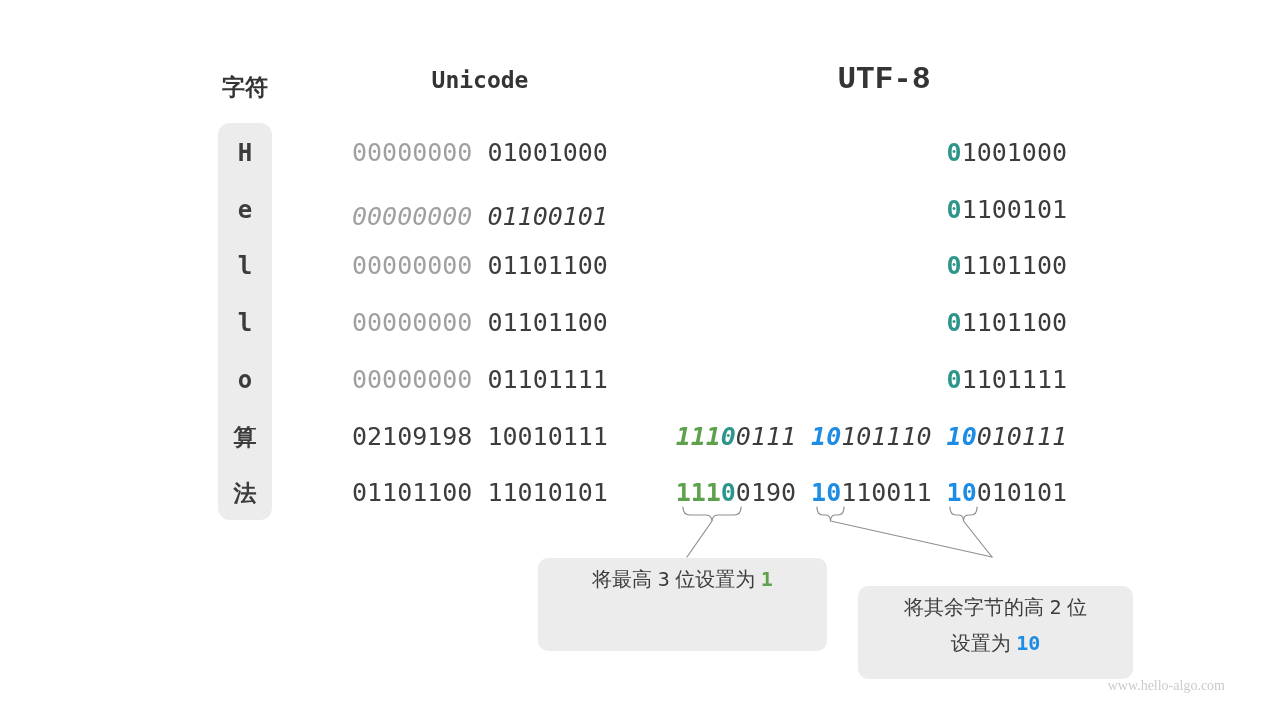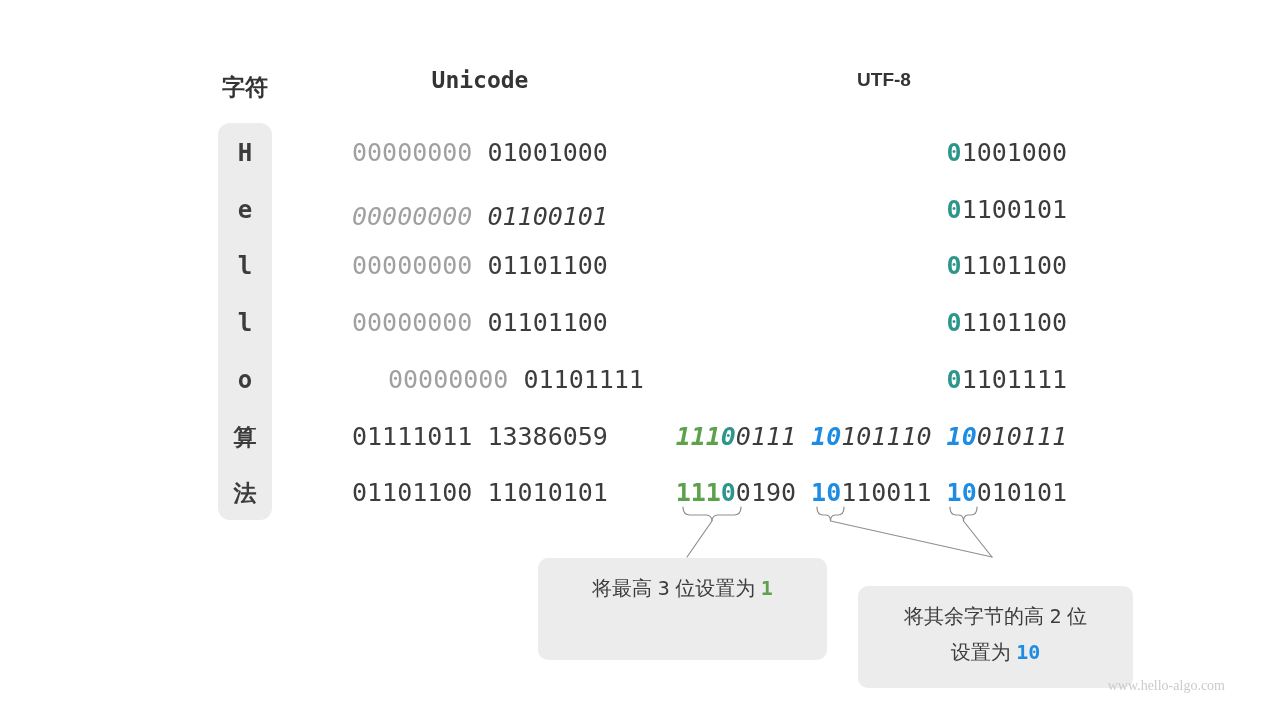--- a/index.html
+++ b/index.html
@@ -1,33 +1,33 @@
 <!DOCTYPE html>
 <html><head>
 <meta charset="utf-8">
 <style>
   html,body{margin:0;padding:0;background:#ffffff;}
   .canvas{position:relative;width:1280px;height:720px;background:#ffffff;overflow:hidden;
           font-family:"Liberation Sans","DejaVu Sans",sans-serif;color:#3c3c3c;}
   .hdr{position:absolute;top:66px;height:28px;line-height:28px;font-weight:bold;color:#343434;text-align:center;}
   .hdr-char{left:214px;width:62px;font-size:23px;margin-top:7px;}
   .hdr-unicode{left:352px;width:256px;font-size:23px;font-family:"DejaVu Sans Mono","Liberation Mono",monospace;}
-  .hdr-utf8{left:784px;width:200px;font-size:19px;font-family:Liberation Sans, sans-serif;}
+  .hdr-utf8{left:784px;width:200px;font-size:31px;font-family:Liberation Mono, monospace;}
   .char-col-bg{position:absolute;left:218px;top:123px;width:54px;height:397px;background:#ececec;border-radius:12px;}
   .char-cell{position:absolute;left:218px;width:54px;height:32px;line-height:32px;text-align:center;font-weight:bold;}
   .char-cell.latin{font-family:"DejaVu Sans Mono","Liberation Mono",monospace;font-size:24px;}
   .char-cell.cjk{font-size:23px;}
   .bin{position:absolute;height:32px;line-height:32px;white-space:pre;
        font-family:"DejaVu Sans Mono","Liberation Mono",monospace;font-size:25px;color:#3c3c3c;}
   .unicode-val{left:352px;}
   .utf8-val{right:213px;text-align:right;}
   .overlay{position:absolute;left:0;top:0;pointer-events:none;}
   .overlay path,.overlay line{stroke:#8f8f8f;stroke-width:1.2;fill:none;stroke-linecap:round;}
   .callout{position:absolute;top:558px;height:90px;background:#ececec;border-radius:10px;
-           text-align:center;font-size:20px;color:#3c3c3c;padding-top:12px;box-sizing:content-box;}
+           text-align:center;font-size:20px;color:#3c3c3c;padding-top:3px;box-sizing:content-box;}
   .callout-left{left:538px;width:289px;}
   .callout-right{left:858px;width:275px;margin-top:28px;}
   .callout .line{height:36px;line-height:36px;white-space:pre;}
   .mono-num{font-family:"DejaVu Sans Mono","Liberation Mono",monospace;}
   .watermark{position:absolute;right:55px;top:678px;font-family:Liberation Serif, serif;
              font-size:14px;color:#cbcbcb;}
 </style>
 </head>
 <body>
 
@@ -46,24 +46,24 @@
       <div class="char-cell latin" style="top: 193.7px;">e</div>
       <div class="bin unicode-val" style="top: 201px; font-style: italic;"><span style="color: rgb(160, 160, 160);">00000000</span><span> 01100101</span></div>
       <div class="bin utf8-val" style="top: 193.7px;"><span style="color: rgb(45, 150, 138); font-weight: bold;">0</span><span>1100101</span></div>
       <div class="char-cell latin" style="top: 250.4px;">l</div>
       <div class="bin unicode-val" style="top: 250.4px;"><span style="color: rgb(160, 160, 160);">00000000</span><span> 01101100</span></div>
       <div class="bin utf8-val" style="top: 250.4px;"><span style="color: rgb(45, 150, 138); font-weight: bold;">0</span><span>1101100</span></div>
       <div class="char-cell latin" style="top: 307.1px;">l</div>
       <div class="bin unicode-val" style="top: 307.1px;"><span style="color: rgb(160, 160, 160);">00000000</span><span> 01101100</span></div>
       <div class="bin utf8-val" style="top: 307.1px;"><span style="color: rgb(45, 150, 138); font-weight: bold;">0</span><span>1101100</span></div>
       <div class="char-cell latin" style="top: 363.8px;">o</div>
-      <div class="bin unicode-val" style="top: 363.8px; margin-left: 36px;"><span style="color: rgb(160, 160, 160);">00000000</span><span> 01101111</span></div>
+      <div class="bin unicode-val" style="top: 363.8px;"><span style="color: rgb(160, 160, 160);">00000000</span><span> 01101111</span></div>
       <div class="bin utf8-val" style="top: 363.8px;"><span style="color: rgb(45, 150, 138); font-weight: bold;">0</span><span>1101111</span></div>
       <div class="char-cell cjk" style="top: 420.5px;">算</div>
-      <div class="bin unicode-val" style="top: 420.5px;"><span>01111011 13386059</span></div>
+      <div class="bin unicode-val" style="top: 420.5px;"><span>02109198 10010111</span></div>
       <div class="bin utf8-val" style="top: 420.5px; font-style: italic;"><span style="color: rgb(93, 161, 76); font-weight: bold;">111</span><span style="color: rgb(45, 150, 138); font-weight: bold;">0</span><span>0111 </span><span style="color: rgb(28, 140, 228); font-weight: bold;">10</span><span>101110 </span><span style="color: rgb(28, 140, 228); font-weight: bold;">10</span><span>010111</span></div>
       <div class="char-cell cjk" style="top: 477.2px;">法</div>
       <div class="bin unicode-val" style="top: 477.2px;"><span>01101100 11010101</span></div>
       <div class="bin utf8-val" style="top: 477.2px;"><span style="color: rgb(93, 161, 76); font-weight: bold;">111</span><span style="color: rgb(45, 150, 138); font-weight: bold;">0</span><span>0190 </span><span style="color: rgb(28, 140, 228); font-weight: bold;">10</span><span>110011 </span><span style="color: rgb(28, 140, 228); font-weight: bold;">10</span><span>010101</span></div>
     </div>
 
   <svg class="overlay" width="1280" height="720" viewBox="0 0 1280 720">
     <path d="M683 507 Q683 515 690 515 L706 515 Q712 515.5 712 521 Q712 515.5 718 515 L734 515 Q741 515 741 507"></path>
     <path d="M817 507 Q817 515 823 515 L826 515 Q830.5 515.5 830.5 521 Q830.5 515.5 835 515 L838 515 Q844 515 844 507"></path>
     <path d="M950 507 Q950 515 956 515 L959 515 Q963.5 515.5 963.5 521 Q963.5 515.5 968 515 L971 515 Q977 515 977 507"></path>

